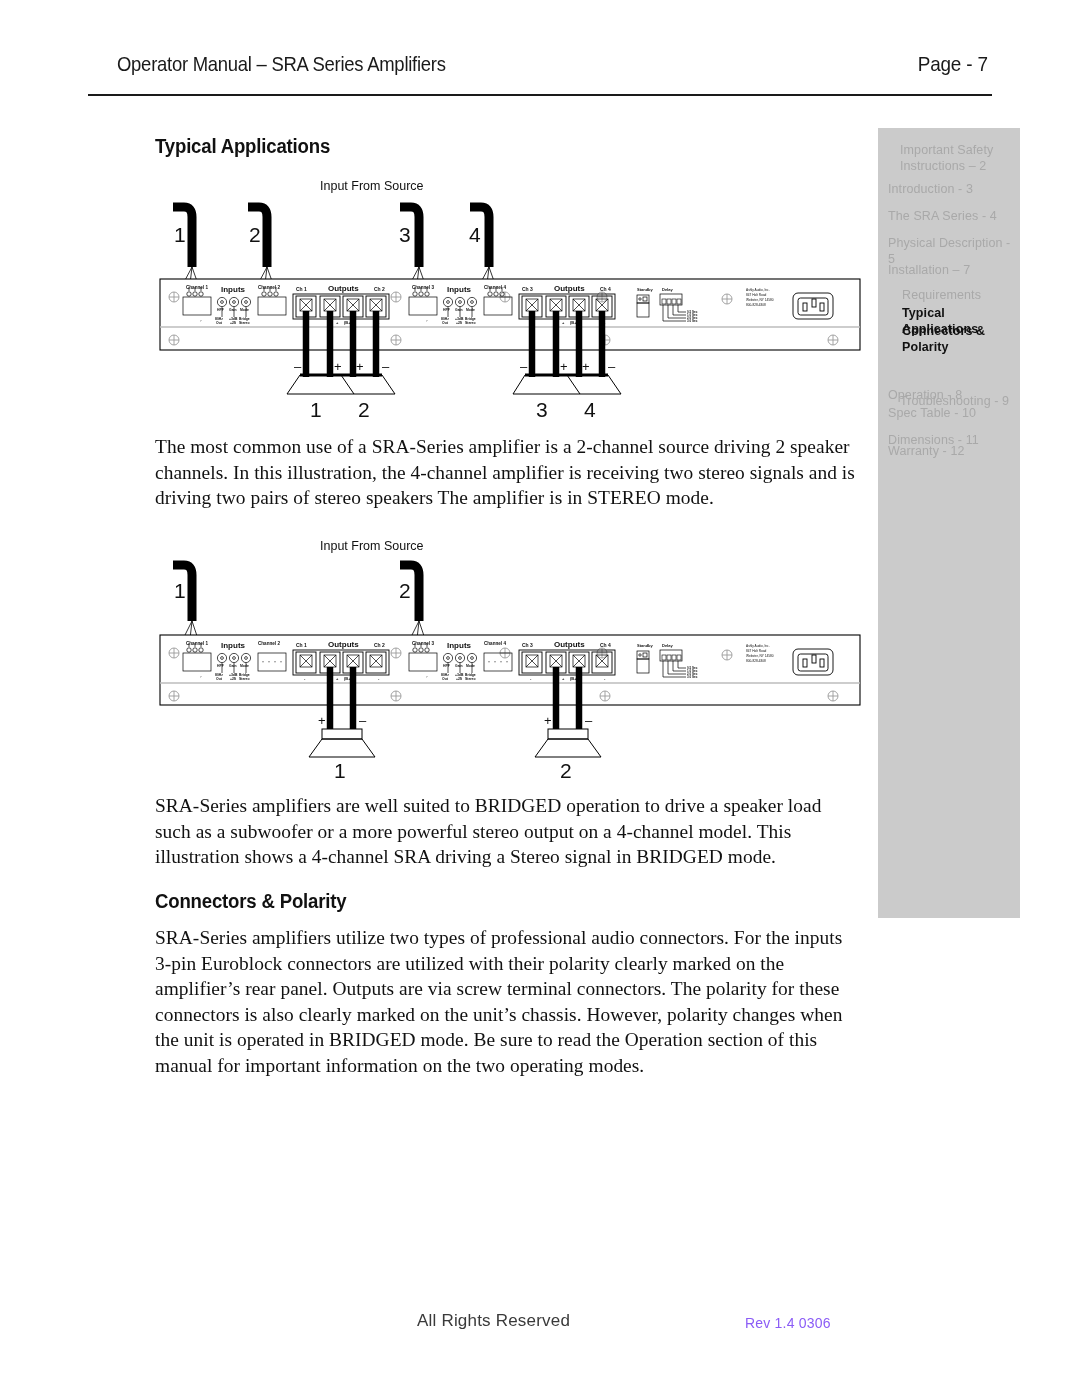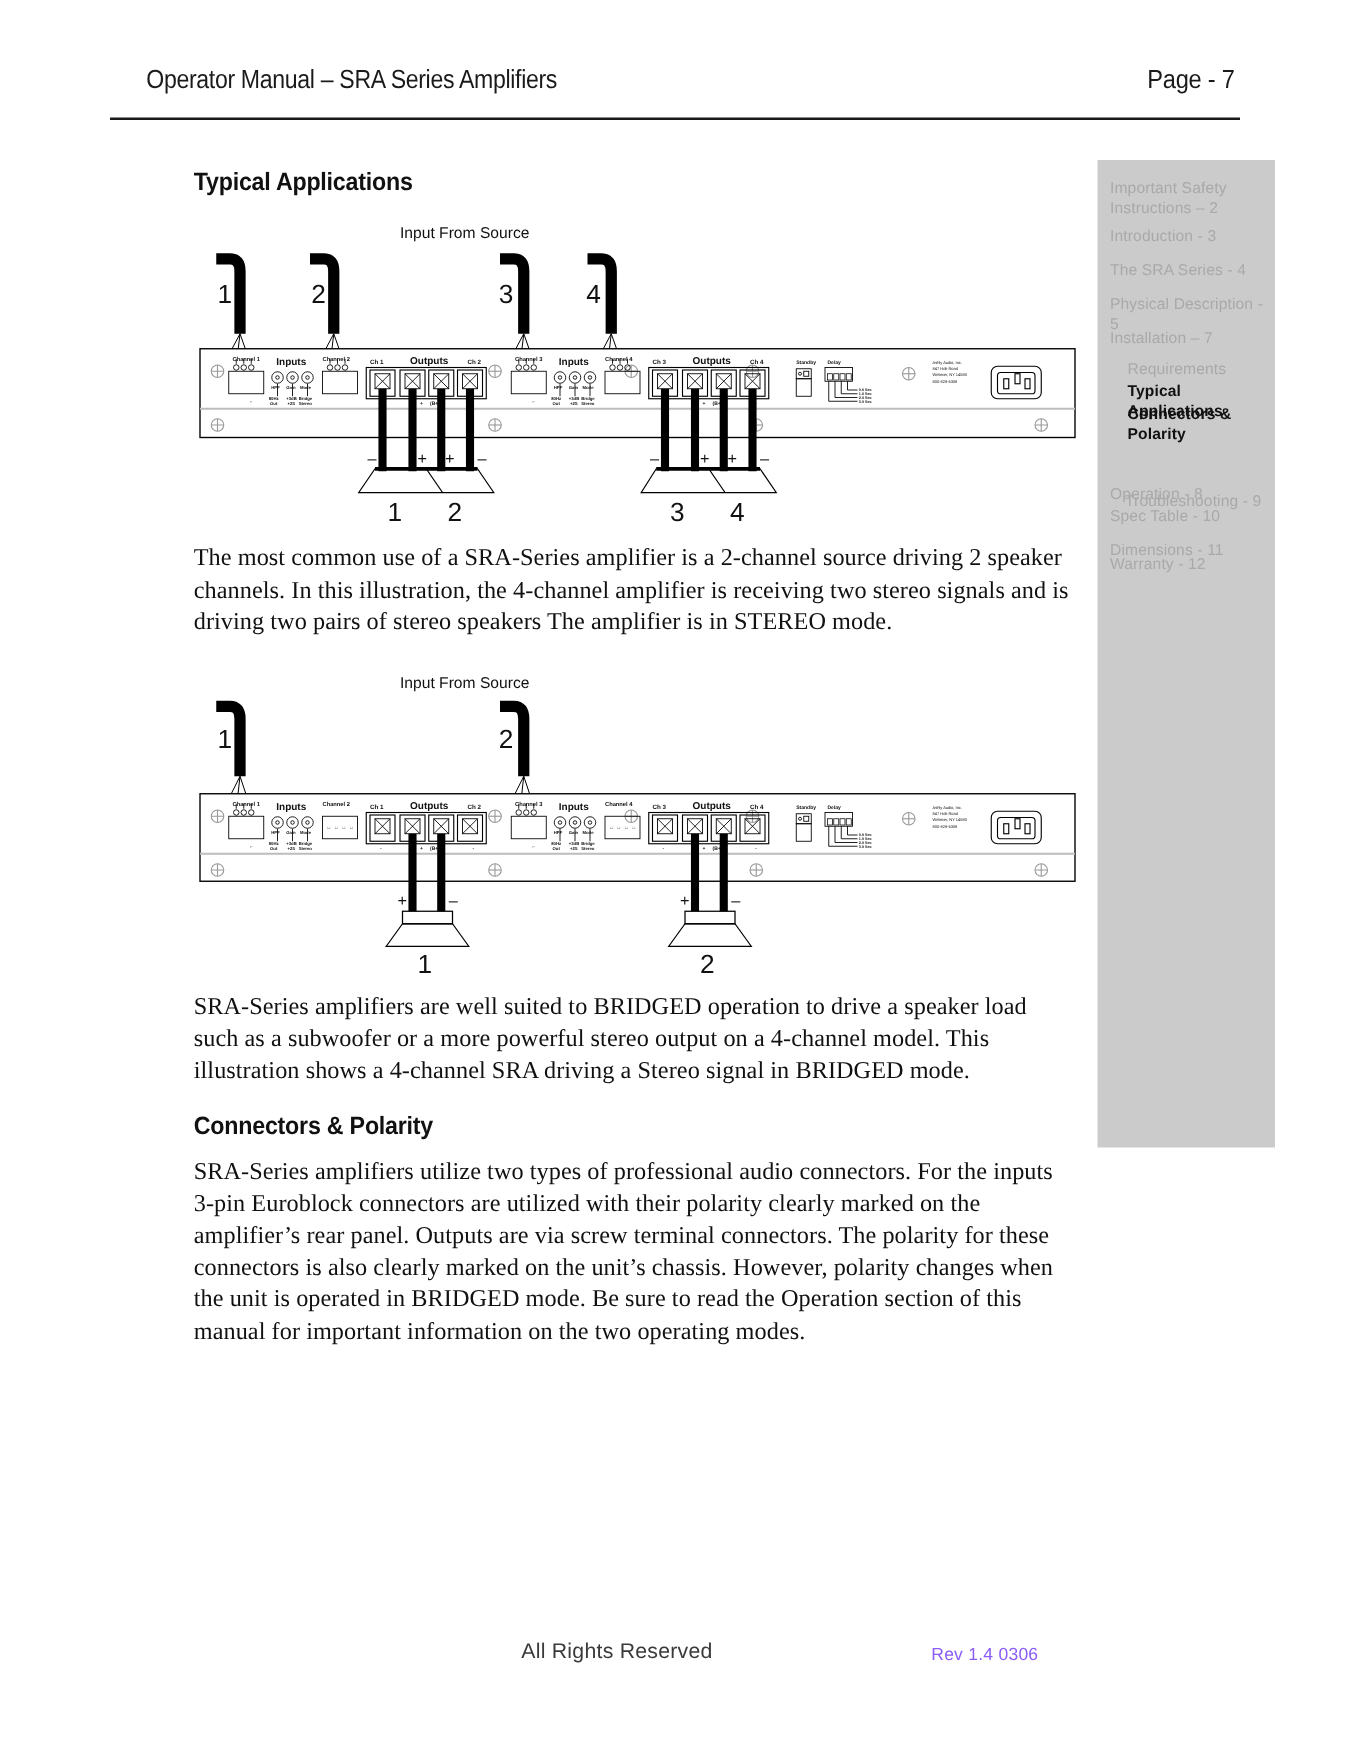--- a/index.html
+++ b/index.html
@@ -83,21 +83,21 @@
 <body>
 
 <div class="page">
 
   <div class="header">
     <div class="header-title">Operator Manual – SRA Series Amplifiers</div>
     <div class="header-page">Page - 7</div>
   </div>
 
   <div class="sidebar" id="sidebar">
-      <div class="side-item" style="top: 15px;">Important Safety
+      <div class="side-item" style="top: 15px; margin-left: 12px;">Important Safety
 Instructions – 2</div>
       <div class="side-item" style="top: 54px;">Introduction - 3</div>
       <div class="side-item" style="top: 81px;">The SRA Series - 4</div>
       <div class="side-item" style="top: 108px;">Physical Description - 5</div>
       <div class="side-item" style="top: 135px;">Installation – 7</div>
       <div class="side-item sub" style="top: 160px;">Requirements</div>
       <div class="side-item sub active" style="top: 178px;">Typical Applications</div>
       <div class="side-item sub active" style="top: 196px;">Connectors &amp; Polarity</div>
       <div class="side-item" style="top: 224px; margin-top: 36px;">Operation - 8</div>
       <div class="side-item" style="top: 266px; margin-left: 12px;">Troubleshooting - 9</div>

